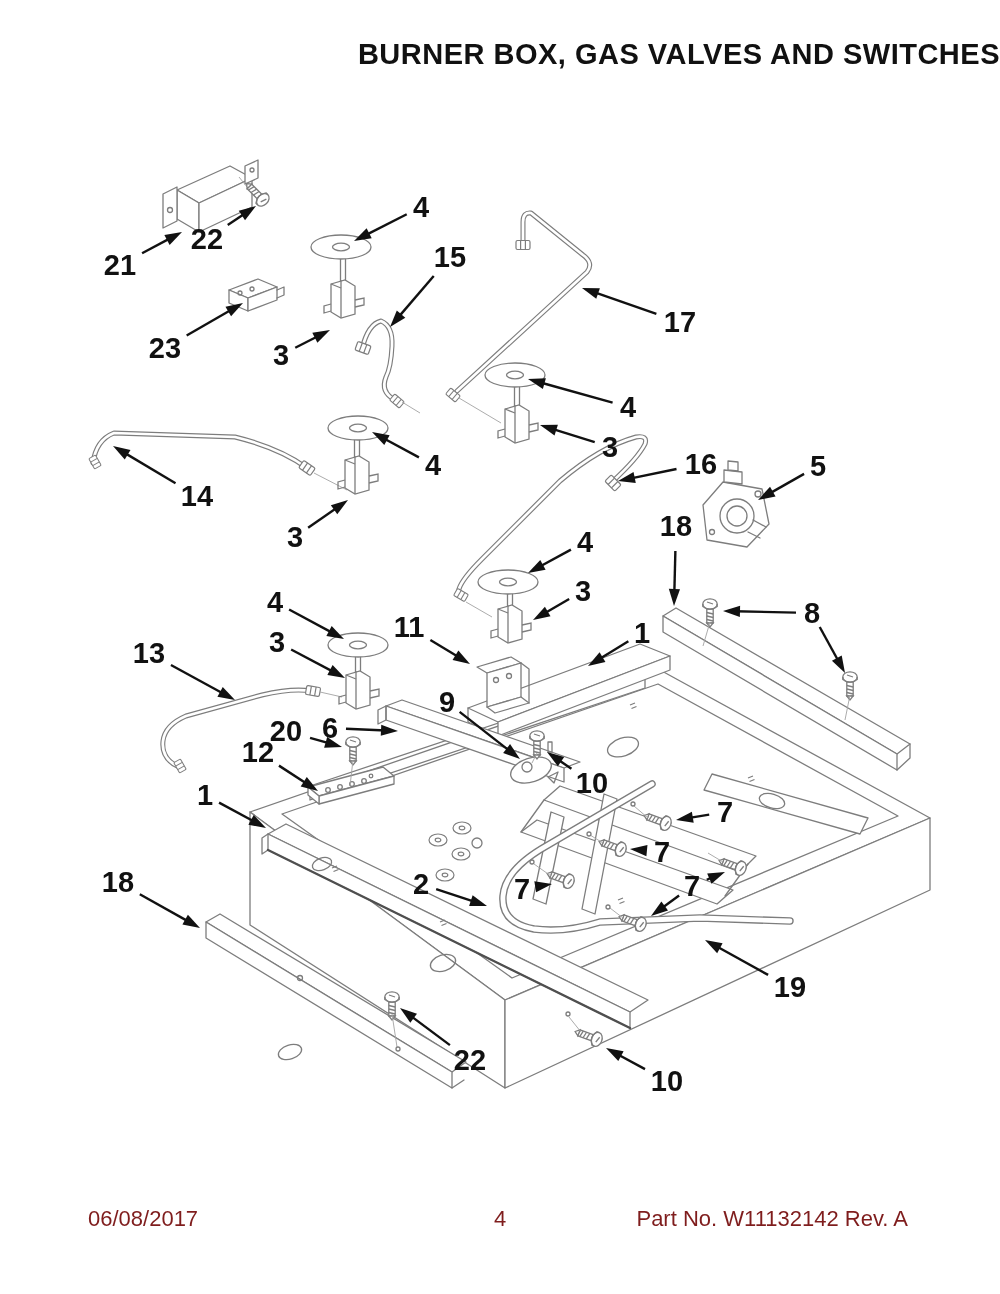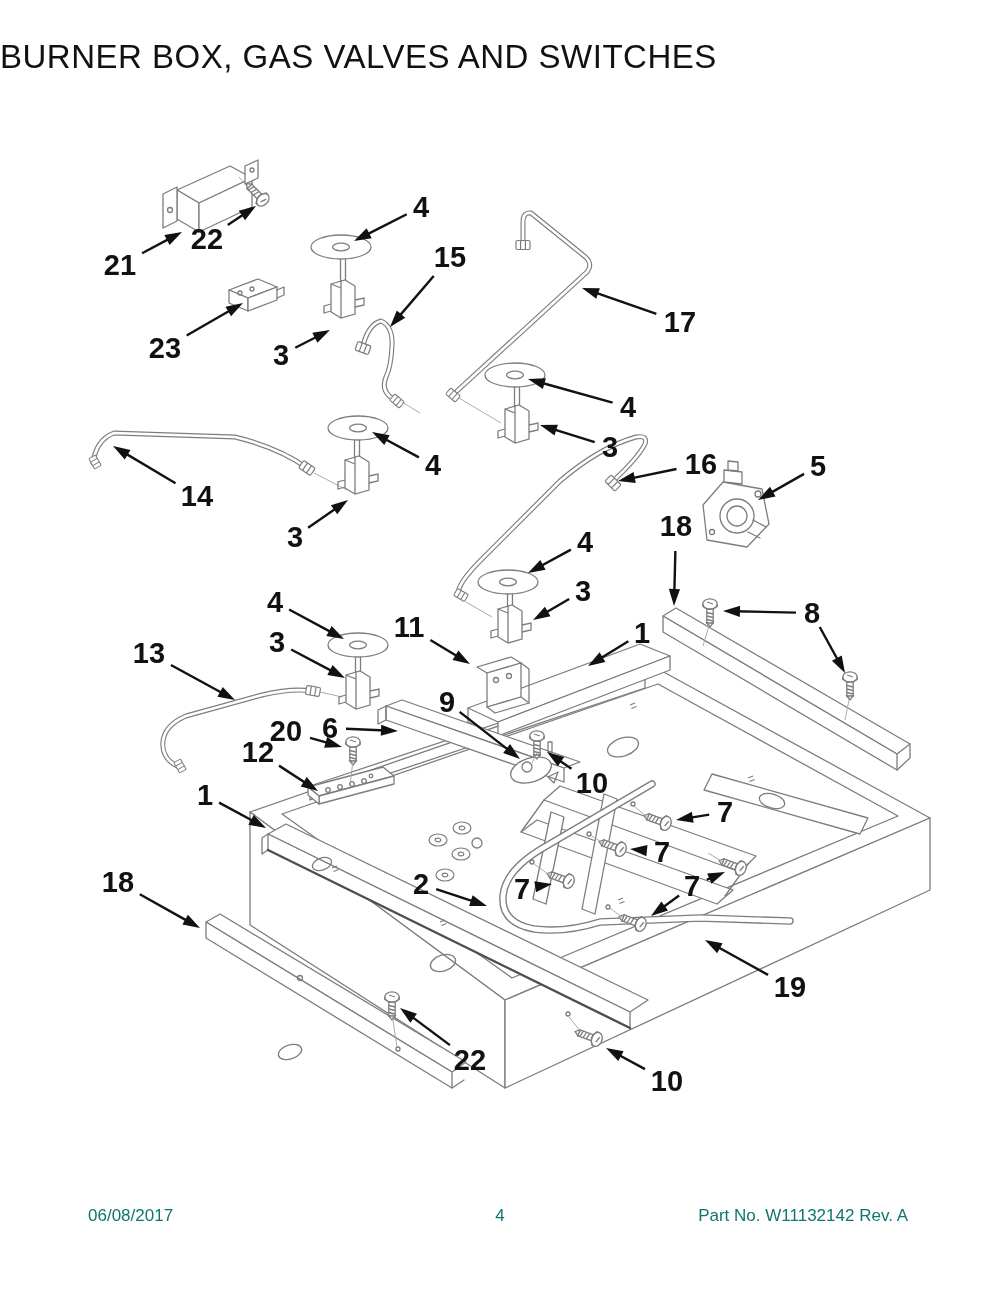--- a/index.html
+++ b/index.html
@@ -1,26 +1,26 @@
 <!DOCTYPE html>
 <html><head>
 <meta charset="utf-8">
 <style>
   html,body{margin:0;padding:0;background:#e8e8e8;}
   .page{
     position:relative;width:1000px;height:1294px;background:#ffffff;
     font-family:"Liberation Sans",sans-serif;overflow:hidden;margin:0 auto;
   }
   .title{
-    position:absolute;top:38px;left:0;width:100%;text-align:left;
-    font-size:33px;font-weight:400;letter-spacing:.5px;color:#111;
+    position:absolute;top:38px;left:0;width:100%;text-align:right;
+    font-size:29px;font-weight:700;letter-spacing:.5px;color:#111;
   }
   .footer{
     position:absolute;top:1206px;left:0;width:100%;height:30px;
-    font-size:17px;color:#0f766e;
+    font-size:22px;color:#7f1d1d;
   }
   .footer .date{position:absolute;left:88px;}
   .footer .pagenum{position:absolute;left:0;width:100%;text-align:center;}
   .footer .right{position:absolute;right:92px;}
   .footer .right span{}
   .footer .right span:first-child{margin-left:0;}
   svg{position:absolute;top:0;left:0;}
   .part{fill:#fff;stroke:#7d7d7d;stroke-width:1.3;stroke-linejoin:round;}
   .pline{fill:none;stroke:#7d7d7d;stroke-width:1.3;stroke-linejoin:round;stroke-linecap:round;}
   .pthin{fill:none;stroke:#a3a3a3;stroke-width:.9;}

